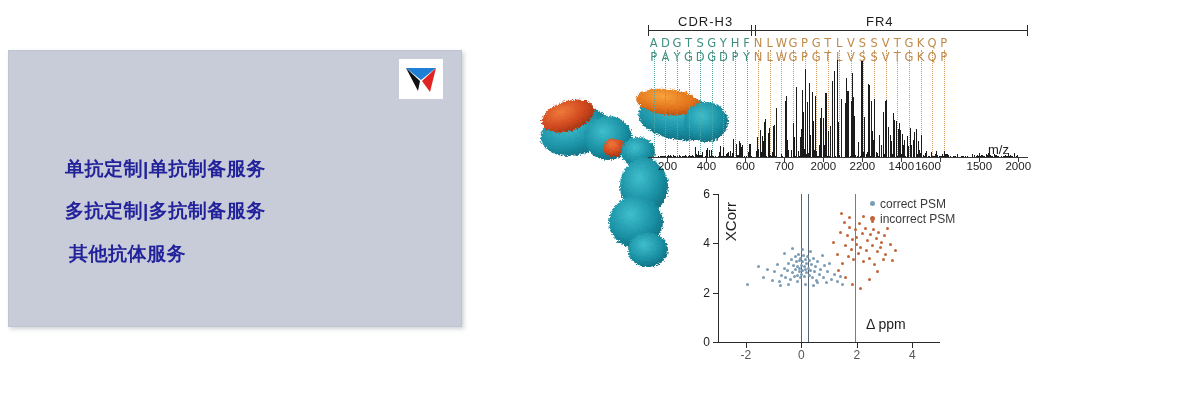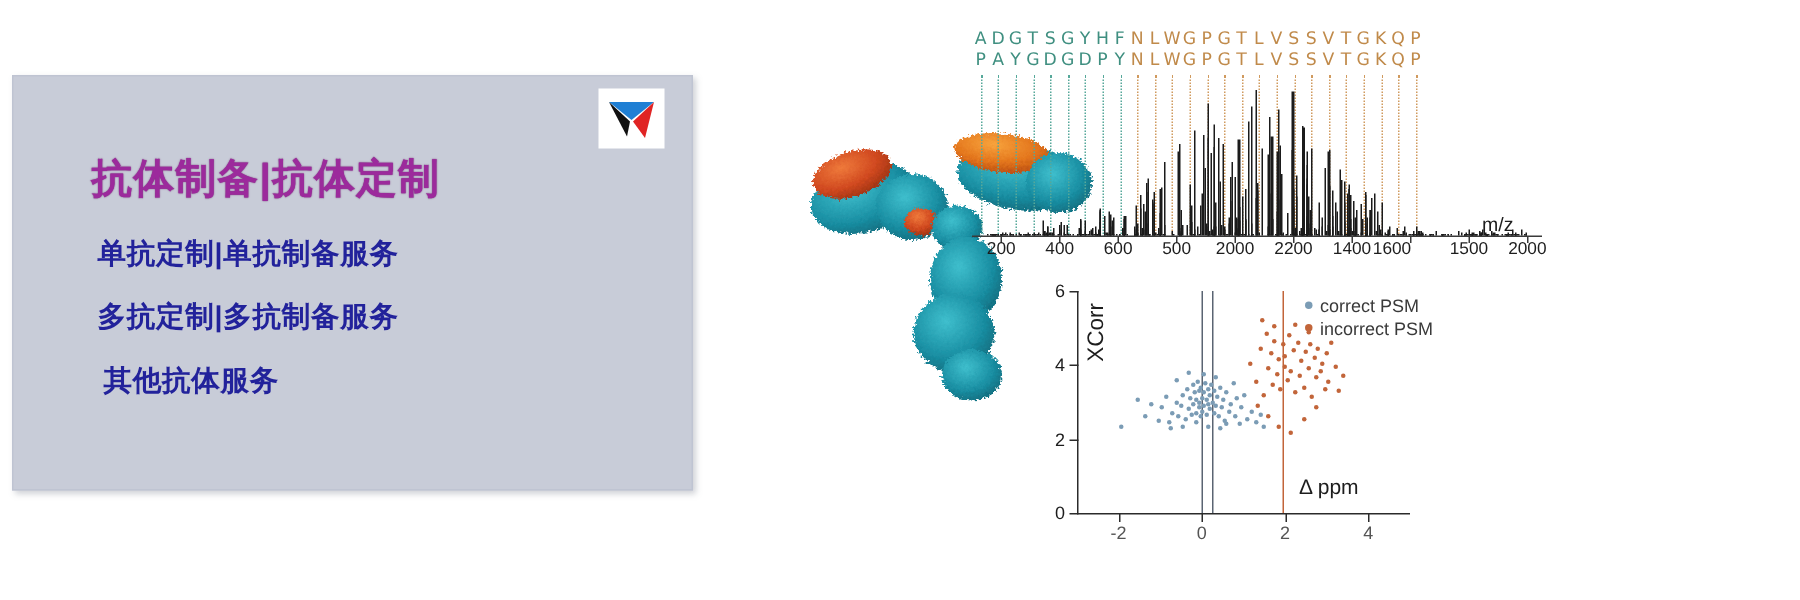--- a/index.html
+++ b/index.html
@@ -120,21 +120,20 @@
   <div class="promo-card">
 
     <div class="promo-logo">
       <svg width="34" height="30" viewBox="0 0 34 30">
         <polygon points="2,4 32,4 17,16" fill="#1f7fd4"></polygon>
         <polygon points="32,4 26,28 18,17" fill="#e02424"></polygon>
         <polygon points="2,4 16,17 14,27" fill="#111111"></polygon>
       </svg>
     </div>
 
-    <div class="promo-title">抗体制备|抗体定制</div>
 
     <div class="promo-item i0">单抗定制|单抗制备服务</div>
     <div class="promo-item i1">多抗定制|多抗制备服务</div>
     <div class="promo-item i2">其他抗体服务</div>
   </div>
 
   <div class="figure">
 
     <div class="antibody">
       <svg width="220" height="230" viewBox="0 0 220 230">
@@ -173,20 +172,29 @@
           <ellipse cx="110" cy="92" rx="17" ry="15" fill="url(#teal)"></ellipse>
 
           <ellipse cx="116" cy="126" rx="24" ry="28" fill="url(#teal)"></ellipse>
           <ellipse cx="108" cy="162" rx="27" ry="26" fill="url(#teal)"></ellipse>
           <ellipse cx="120" cy="190" rx="20" ry="17" fill="url(#teal)"></ellipse>
         </g>
       </svg>
     </div>
 
     <div class="seq-block">
+      <div class="ruler">
+        <div class="bar"></div>
+        <div class="cap" style="left:0;"></div>
+        <div class="brk" style="left:103px;"></div>
+        <div class="brk" style="left:107px;"></div>
+        <div class="cap" style="left:379px;"></div>
+        <div class="ruler-label" style="left:30px;">CDR-H3</div>
+        <div class="ruler-label" style="left:218px;">FR4</div>
+      </div>
       <div class="seq-row" id="seq-row-1">
           <span class="aa-cdr">A</span>
           <span class="aa-cdr">D</span>
           <span class="aa-cdr">G</span>
           <span class="aa-cdr">T</span>
           <span class="aa-cdr">S</span>
           <span class="aa-cdr">G</span>
           <span class="aa-cdr">Y</span>
           <span class="aa-cdr">H</span>
           <span class="aa-cdr">F</span>
@@ -805,21 +813,21 @@
         <div class="spec-tick" style="left: 214.359px;"></div>
         <div class="spec-tick" style="left: 253.333px;"></div>
         <div class="spec-tick" style="left: 292.308px;"></div>
         <div class="spec-tick" style="left: 331.282px;"></div>
         <div class="spec-tick" style="left: 370.256px;"></div>
       </div>
     <div class="spec-ticklabels" id="spec-ticklabels">
         <span style="left: 19.4872px;">200</span>
         <span style="left: 58.4615px;">400</span>
         <span style="left: 97.4359px;">600</span>
-        <span style="left: 136.41px;">500</span>
+        <span style="left: 136.41px;">700</span>
         <span style="left: 175.385px;">2000</span>
         <span style="left: 214.359px;">2200</span>
         <span style="left: 253.333px;">1400</span>
         <span style="left: 280px;">1600</span>
         <span style="left: 331.282px;">1500</span>
         <span style="left: 370.256px;">2000</span>
       </div>
     <div class="mz-label">m/z</div>
 
     <div class="scatter" id="scatter">

